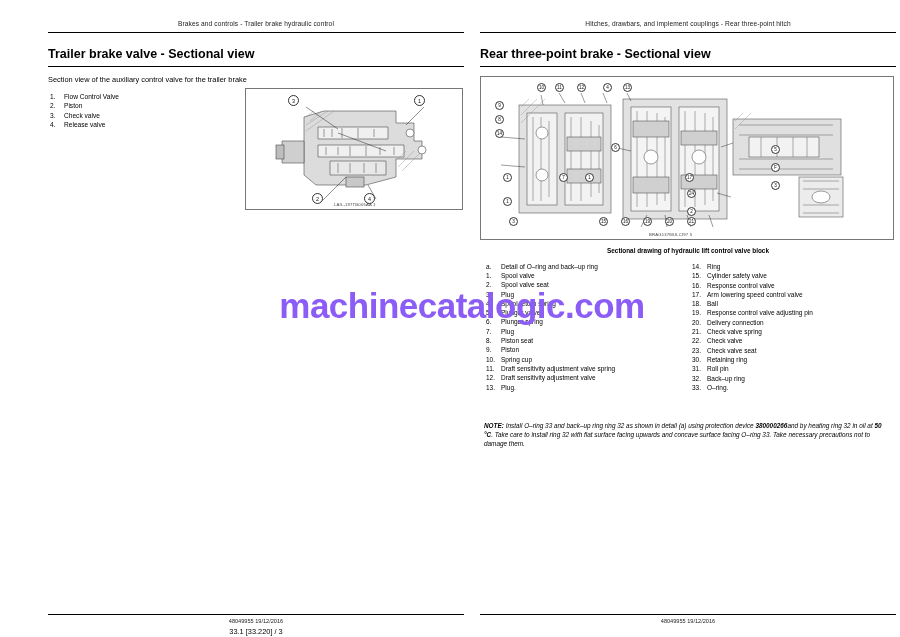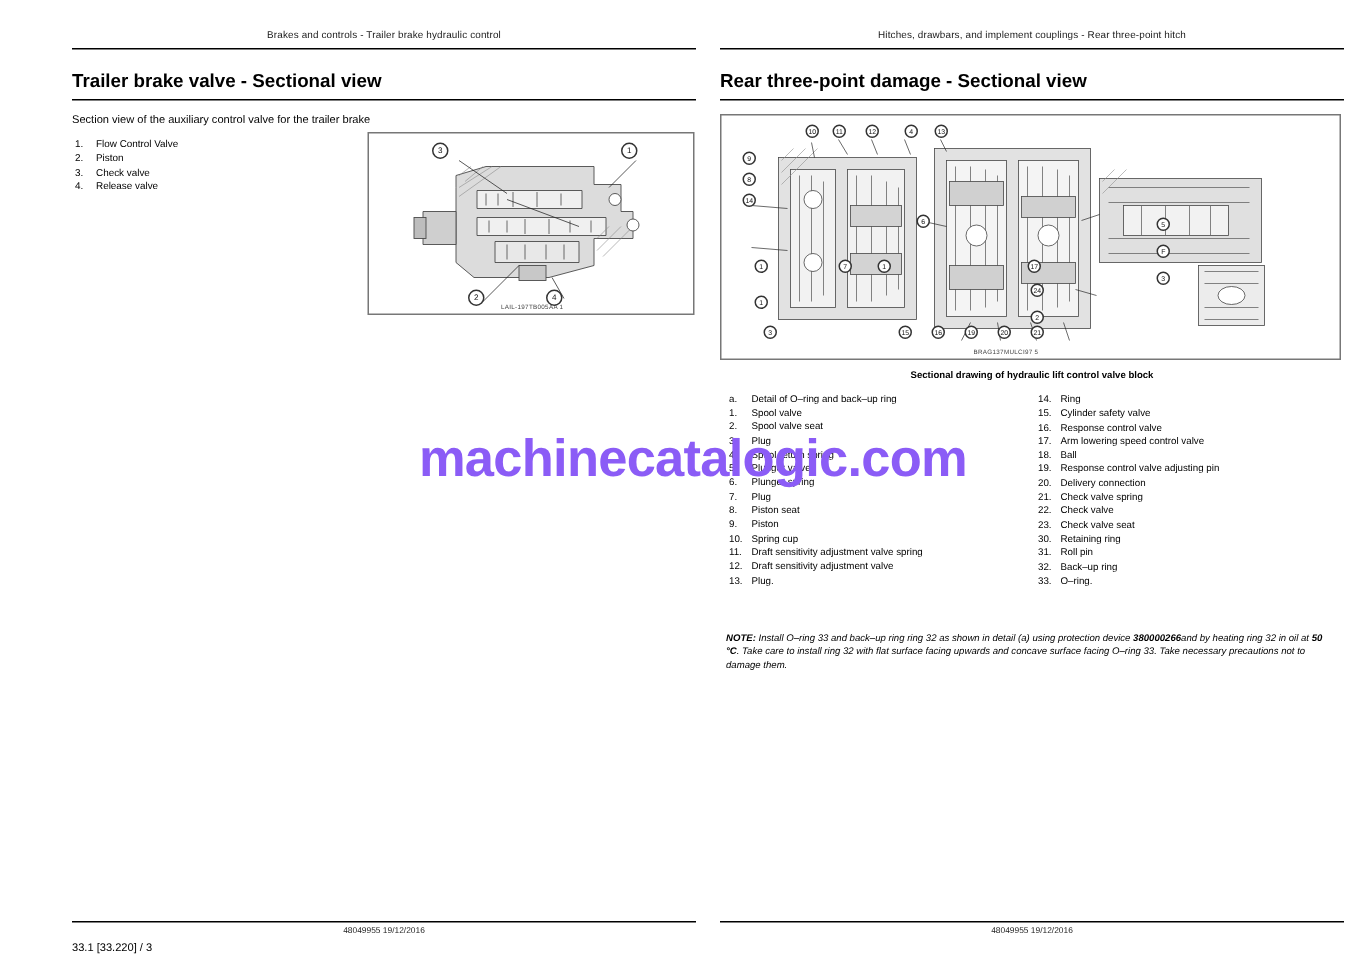--- a/index.html
+++ b/index.html
@@ -156,21 +156,21 @@
     top: 618px;
     width: 100%;
     text-align: center;
     font-size: 5.6px;
     color: #222;
   }
   .footer-line2 {
     position: absolute;
     top: 627px;
     width: 100%;
-    text-align: left;
+    text-align: center;
     font-size: 7.4px;
     color: #000;
   }
 
   .watermark {
     position: absolute;
     top: 286px;
     left: 0;
     width: 900px;
     text-align: center;
@@ -257,21 +257,21 @@
     <div class="footer-rule"></div>
     <div class="footer-line1">48049955 19/12/2016</div>
     <div class="footer-line2">33.1 [33.220] / 3</div>
   </div>
 
   <div class="col col-right">
 
     <div class="running-head">Hitches, drawbars, and implement couplings - Rear three-point hitch</div>
     <div class="head-rule"></div>
 
-    <div class="section-title">Rear three-point damage - Sectional view</div>
+    <div class="section-title">Rear three-point brake - Sectional view</div>
     <div class="title-rule"></div>
 
     <div class="figbox" style="top:76px; left:0px; width:414px; height:164px;">
       <svg width="412" height="162" viewBox="0 0 412 162">
         <g stroke="#4a4a4a" stroke-width="0.55" fill="none">
 
           <rect x="38" y="28" width="92" height="108" fill="#e2e2e2"></rect>
           <rect x="46" y="36" width="30" height="92" fill="#f2f2f2"></rect>
           <rect x="84" y="36" width="38" height="92" fill="#f2f2f2"></rect>
           <path d="M52 40 L52 124 M60 40 L60 124 M68 44 L68 120" stroke="#6a6a6a"></path>

